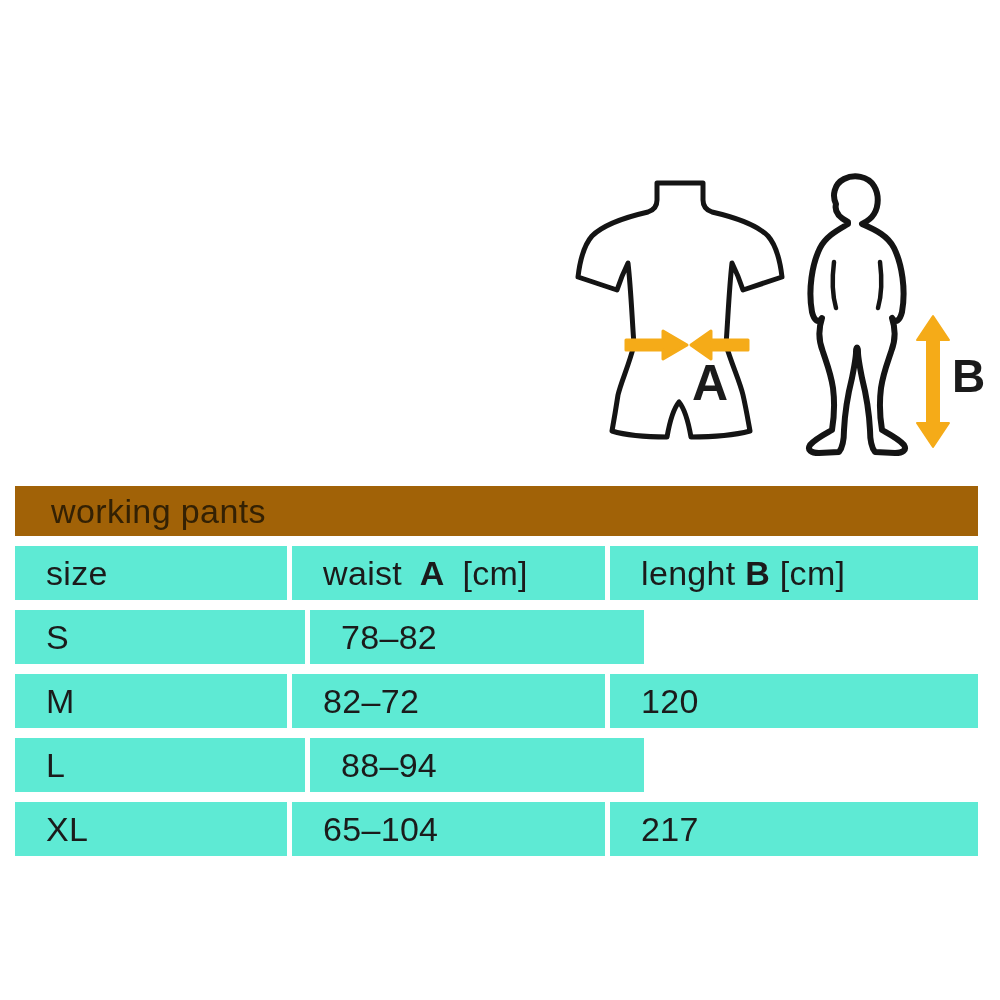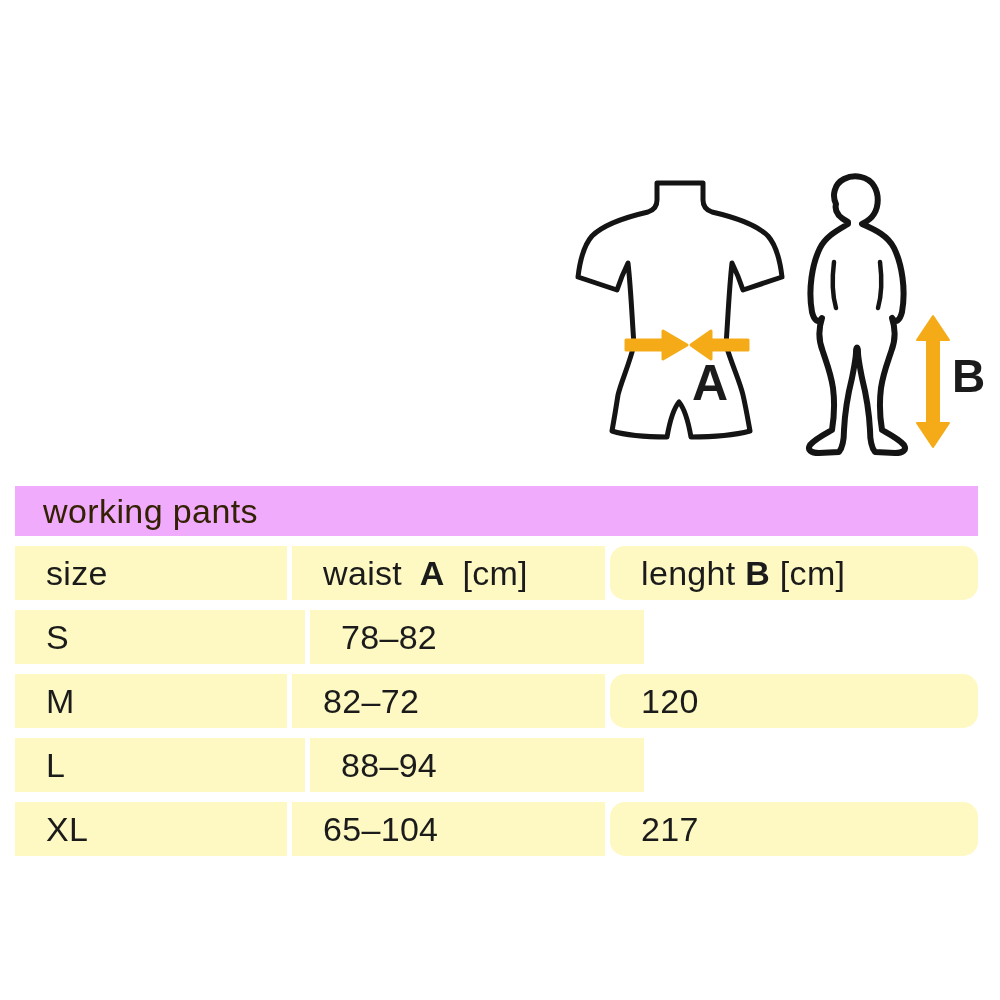--- a/index.html
+++ b/index.html
@@ -16,37 +16,37 @@
   .fig-torso{left:560px;top:150px;width:240px;height:320px;}
   .fig-person{left:790px;top:160px;width:210px;height:310px;}
   
   .size-table{
     position:absolute;
     left:15px;top:486px;width:963px;
     display:flex;flex-direction:column;gap:10px;
   }
   .band{
     height:50px;
-    background:#f0abfc;
+    background:#a16207;
     display:flex;align-items:center;
-    padding-left:28px;box-sizing:border-box;
+    padding-left:36px;box-sizing:border-box;
     font-size:34px;letter-spacing:.4px;
     color:#332104;
   }
   .trow{display:flex;gap:5px;height:54px;}
   .tcell{
-    background:#fef9c3;
+    background:#5eead4;
     display:flex;align-items:center;
     padding-left:31px;box-sizing:border-box;
     font-size:34px;letter-spacing:.3px;
     white-space:pre;
   }
   .c1{width:290px;}
   .c2{width:334px;gap:8px;}
-  .c3{width:393px;border-radius:15px;}
+  .c3{width:393px;}
   .b{font-weight:700;}
   svg text{font-family:"Liberation Sans", sans-serif;}
 </style>
 </head>
 <body>
 
 <div class="canvas">
 
   <svg class="fig fig-torso" viewBox="0 0 240 320" xmlns="http://www.w3.org/2000/svg">
     <g>

